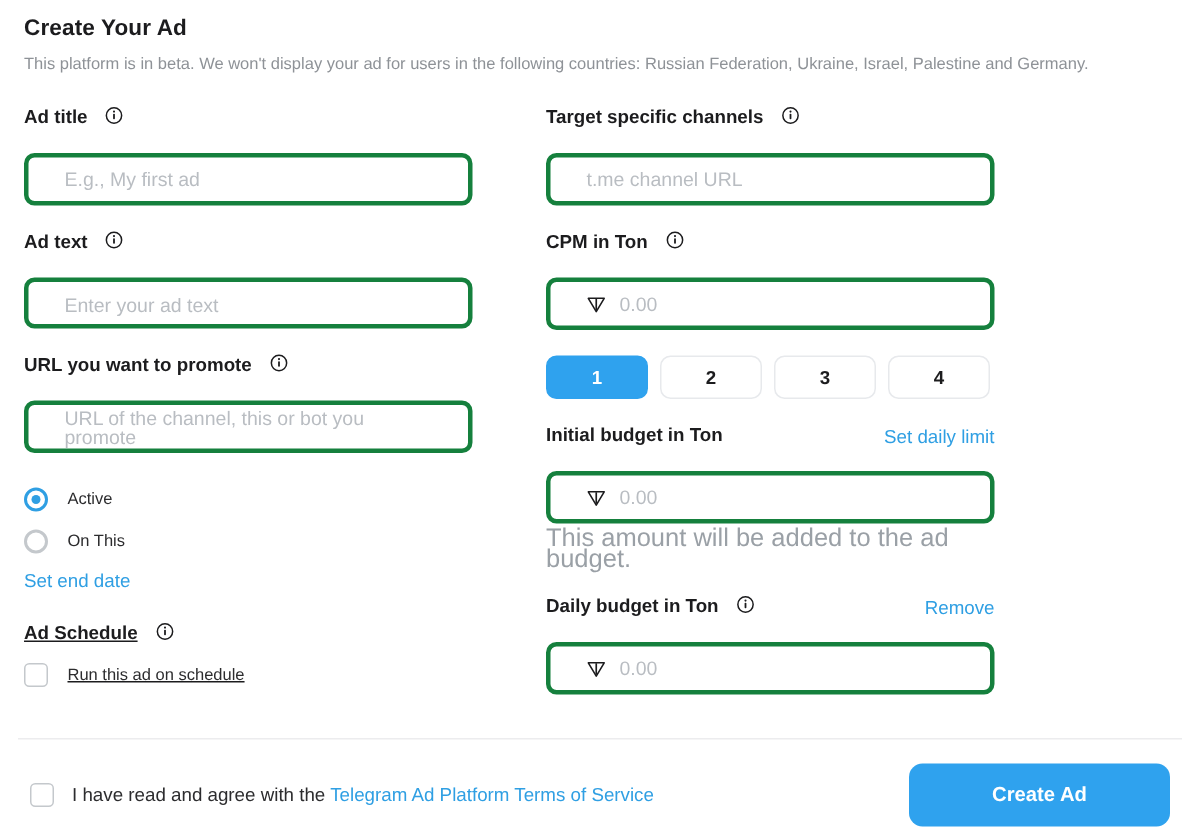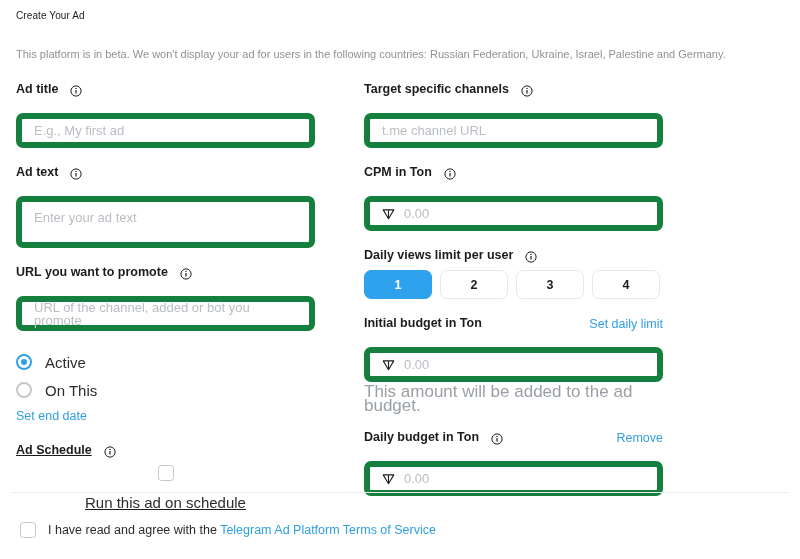--- a/index.html
+++ b/index.html
@@ -12,25 +12,25 @@
     height: 559px;
     font-family: "Liberation Sans", sans-serif;
     color: #1c1c1e;
     overflow: hidden;
     position: relative;
   }
 
   
   .page-header { padding: 10px 16px 0 16px; }
   .page-title {
-    font-size: 10px;
-    font-weight: normal;
+    font-size: 15px;
+    font-weight: bold;
     color: #1c1c1e;
     letter-spacing: .1px;
-    margin: 0 0 26px 0;
+    margin: 0 0 9px 0;
   }
   .page-subtitle {
     font-size: 11px;
     color: #8e9297;
     margin: 0;
     line-height: 14px;
   }
 
   
   .columns {
@@ -48,21 +48,21 @@
     align-items: center;
     justify-content: space-between;
     margin-bottom: 7px;
     min-height: 15px;
   }
   .field-label {
     font-size: 12.5px;
     font-weight: bold;
     color: #1c1c1e;
     display: flex;
-    align-items: flex-end;
+    align-items: flex-start;
     gap: 12px;
     line-height: 15px;
   }
   .info-icon {
     width: 12px;
     height: 12px;
     display: inline-block;
     flex: 0 0 12px;
     position: relative;
     top: 0px;
@@ -74,36 +74,36 @@
     color: #2f9fe3;
     cursor: pointer;
     font-weight: normal;
   }
 
   
   .input {
     box-sizing: border-box;
     width: 299px;
     height: 35px;
-    border: 6px solid #15803d;
+    border: 3px solid #15803d;
     border-radius: 7px;
     background: #fff;
     display: flex;
     align-items: center;
-    padding: 0 12px;
+    padding: 0 24px;
     font-size: 13px;
     margin-top: 16px;
   }
   .input .placeholder {
     color: #b9bdc2;
     font-size: 13px;
     line-height: 1;
   }
   .input.tall {
-    height: 52px;
+    height: 34px;
     align-items: flex-start;
     padding-top: 9px;
   }
   .ton-input .ton-glyph { margin-right: 9px; flex: 0 0 13px; }
   .ton-glyph svg { display: block; }
 
   .field-hint {
     font-size: 17px;
     color: #9aa0a6;
     margin-top: 3px;
@@ -161,37 +161,37 @@
   }
   .radio.checked::after {
     content: "";
     position: absolute;
     left: 3px; top: 3px;
     width: 6px; height: 6px;
     border-radius: 50%;
     background: #2f9fe3;
   }
   .radio-label, .check-label {
-    font-size: 15px;
+    font-size: 11px;
     color: #2c2c2e;
   }
   .checkbox {
     width: 16px; height: 16px;
     border: 1.6px solid #c4c8cc;
     border-radius: 3.5px;
     box-sizing: border-box;
     flex: 0 0 16px;
     background: #fff;
   }
 
   .set-end-date { margin-top: 6px; display: inline-block; }
 
   .section-gap { margin-top: 18px; }
   .schedule-block { margin-top: 19px; text-decoration: underline; }
-  .schedule-row { margin-top: 6px; flex-direction: column; }
+  .schedule-row { margin-top: 6px; }
 
   
   .divider {
     position: absolute;
     left: 12px;
     right: 12px;
     top: 492px;
     height: 1px;
     background: #ececee;
   }
@@ -288,21 +288,21 @@
           <span class="info-icon">
             <svg width="12" height="12" viewBox="0 0 12 12">
                 <circle cx="6" cy="6" r="5.1" fill="none" stroke="#1c1c1e" stroke-width="1"></circle>
                 <circle cx="6" cy="3.4" r=".72" fill="#1c1c1e"></circle>
                 <rect x="5.4" y="4.9" width="1.2" height="3.6" rx=".5" fill="#1c1c1e"></rect>
               </svg>
           </span>
         </div>
       </div>
       <div class="input">
-        <span class="placeholder">URL of the channel, added or bot you promote</span>
+        <span class="placeholder">URL of the channel, this or bot you promote</span>
       </div>
     </div>
 
     <div class="field section-gap">
 
       <div class="radio-row">
         <span class="radio checked"></span>
         <span class="radio-label">Active</span>
       </div>
       <div class="radio-row">
@@ -372,32 +372,20 @@
           <svg width="13" height="13" viewBox="0 0 14 14">
               <path d="M1.3 3.1h11.4L7 12.6 1.3 3.1z" fill="none" stroke="#1c1c1e" stroke-width="1.15" stroke-linejoin="round"></path>
               <rect x="6.4" y="3.4" width="1.2" height="8.2" fill="#1c1c1e"></rect>
             </svg>
         </span>
         <span class="placeholder">0.00</span>
       </div>
     </div>
 
     <div class="field">
-      <div class="field-label-row">
-        <div class="field-label">
-          <span>Daily views limit per user</span>
-          <span class="info-icon">
-            <svg width="12" height="12" viewBox="0 0 12 12">
-                <circle cx="6" cy="6" r="5.1" fill="none" stroke="#1c1c1e" stroke-width="1"></circle>
-                <circle cx="6" cy="3.4" r=".72" fill="#1c1c1e"></circle>
-                <rect x="5.4" y="4.9" width="1.2" height="3.6" rx=".5" fill="#1c1c1e"></rect>
-              </svg>
-          </span>
-        </div>
-      </div>
       <div class="segmented">
         <div class="seg-btn active">1</div>
         <div class="seg-btn">2</div>
         <div class="seg-btn">3</div>
         <div class="seg-btn">4</div>
       </div>
     </div>
 
     <div class="field">
       <div class="field-label-row">
@@ -449,13 +437,14 @@
 <div class="divider"></div>
 
 <div class="footer">
   <div class="terms-row">
     <span class="checkbox"></span>
     <span class="terms-text">
       <span>I have read and agree with the</span>
       <span class="link">Telegram Ad Platform Terms of Service</span>
     </span>
   </div>
+  <button class="create-btn">Create Ad</button>
 </div>
 
 </body></html>

